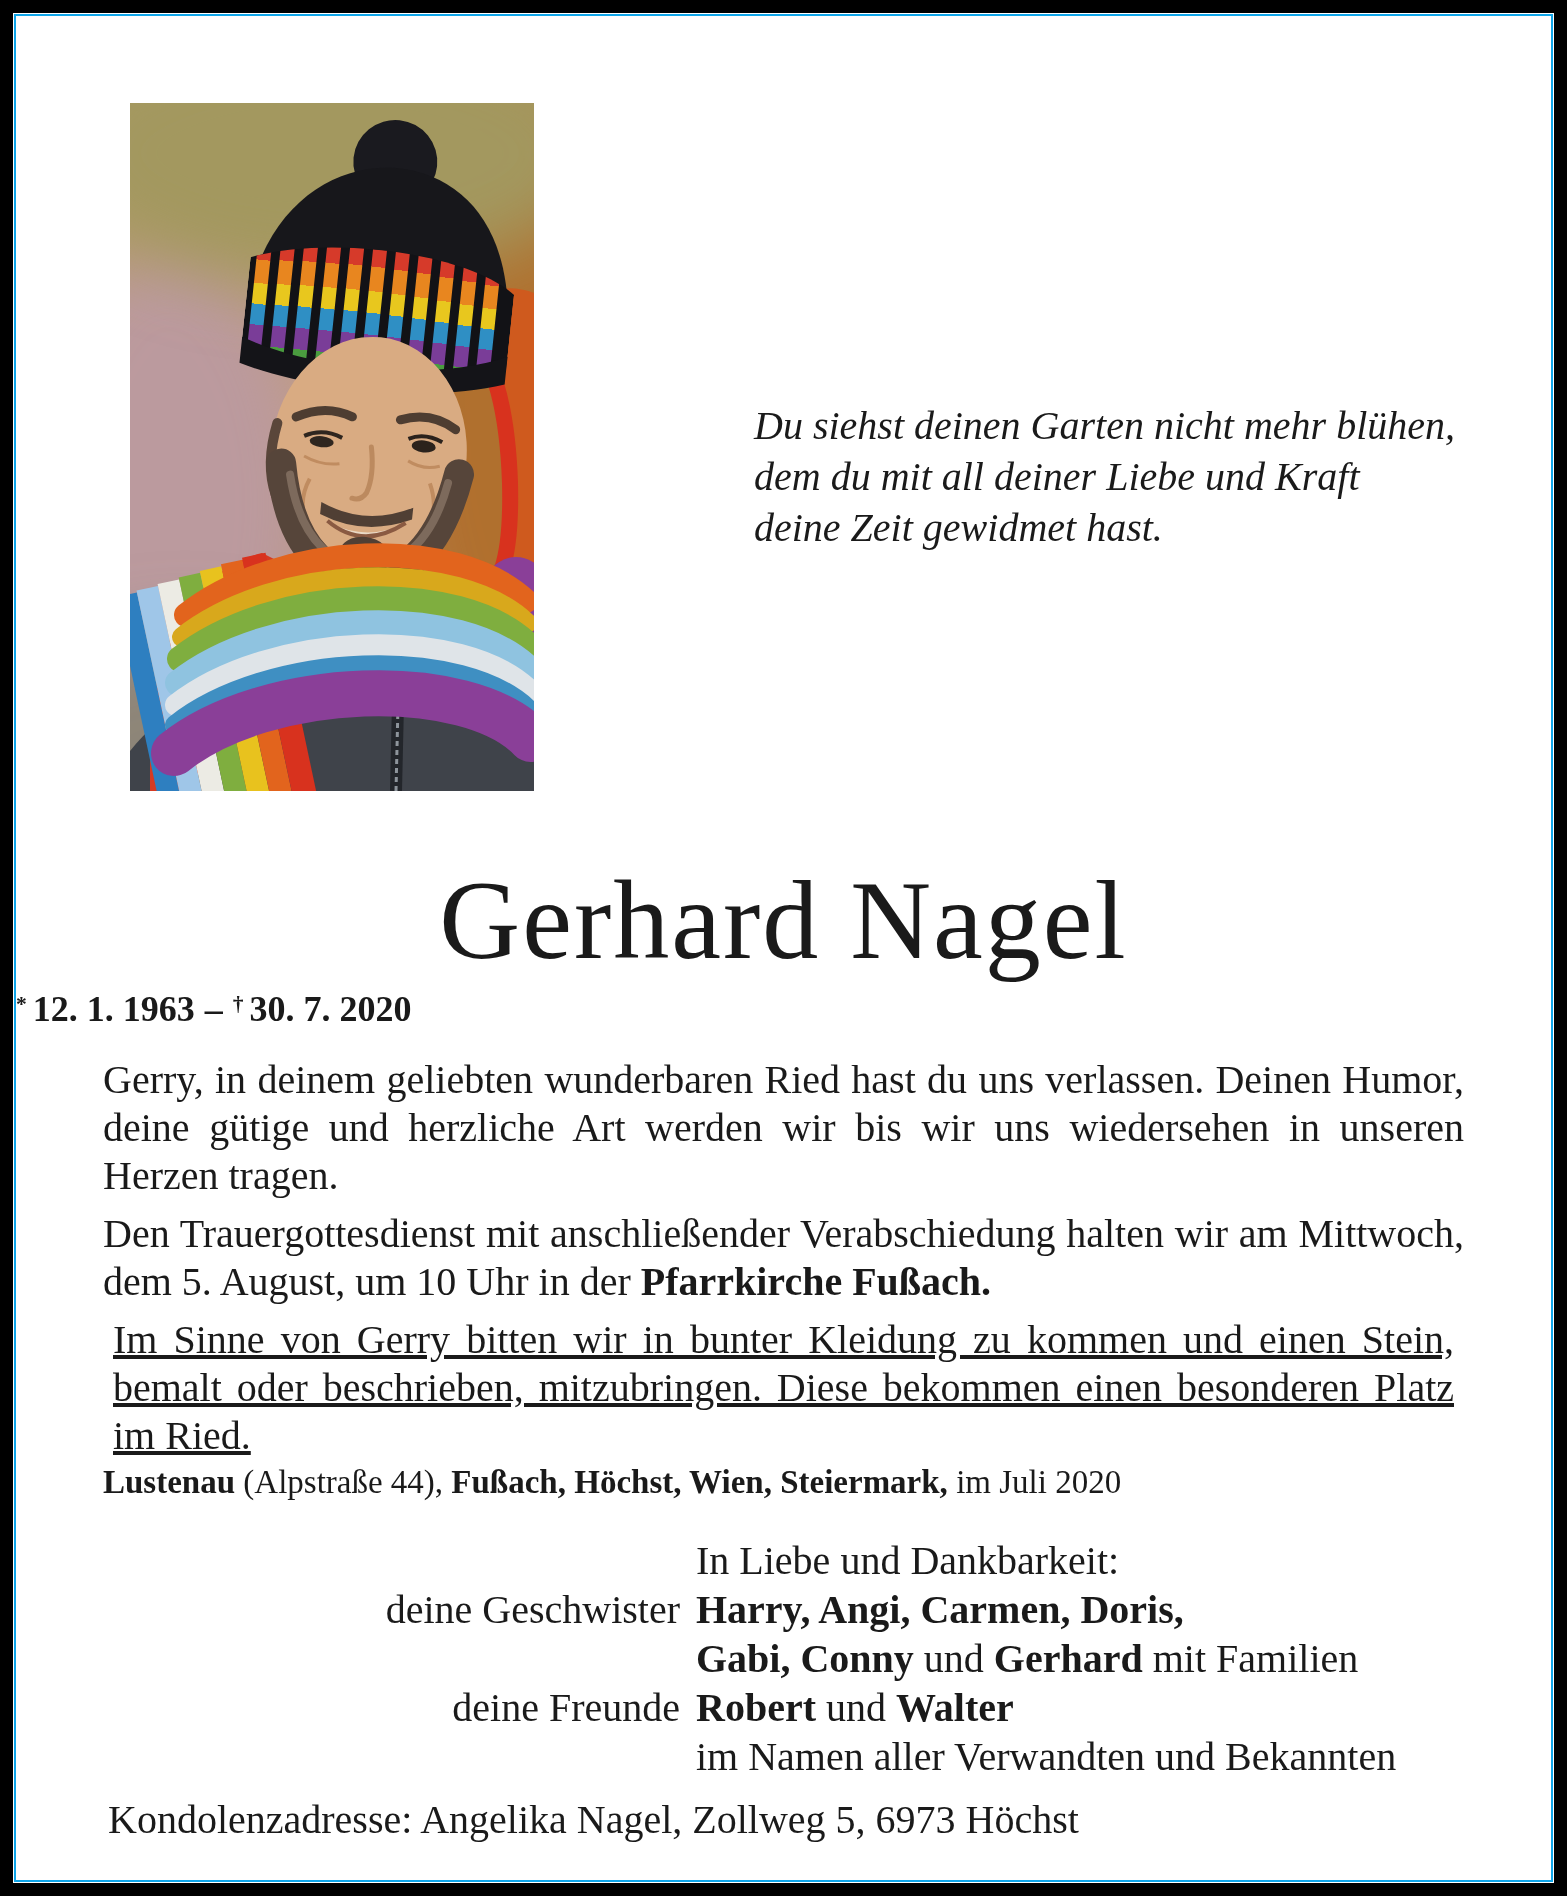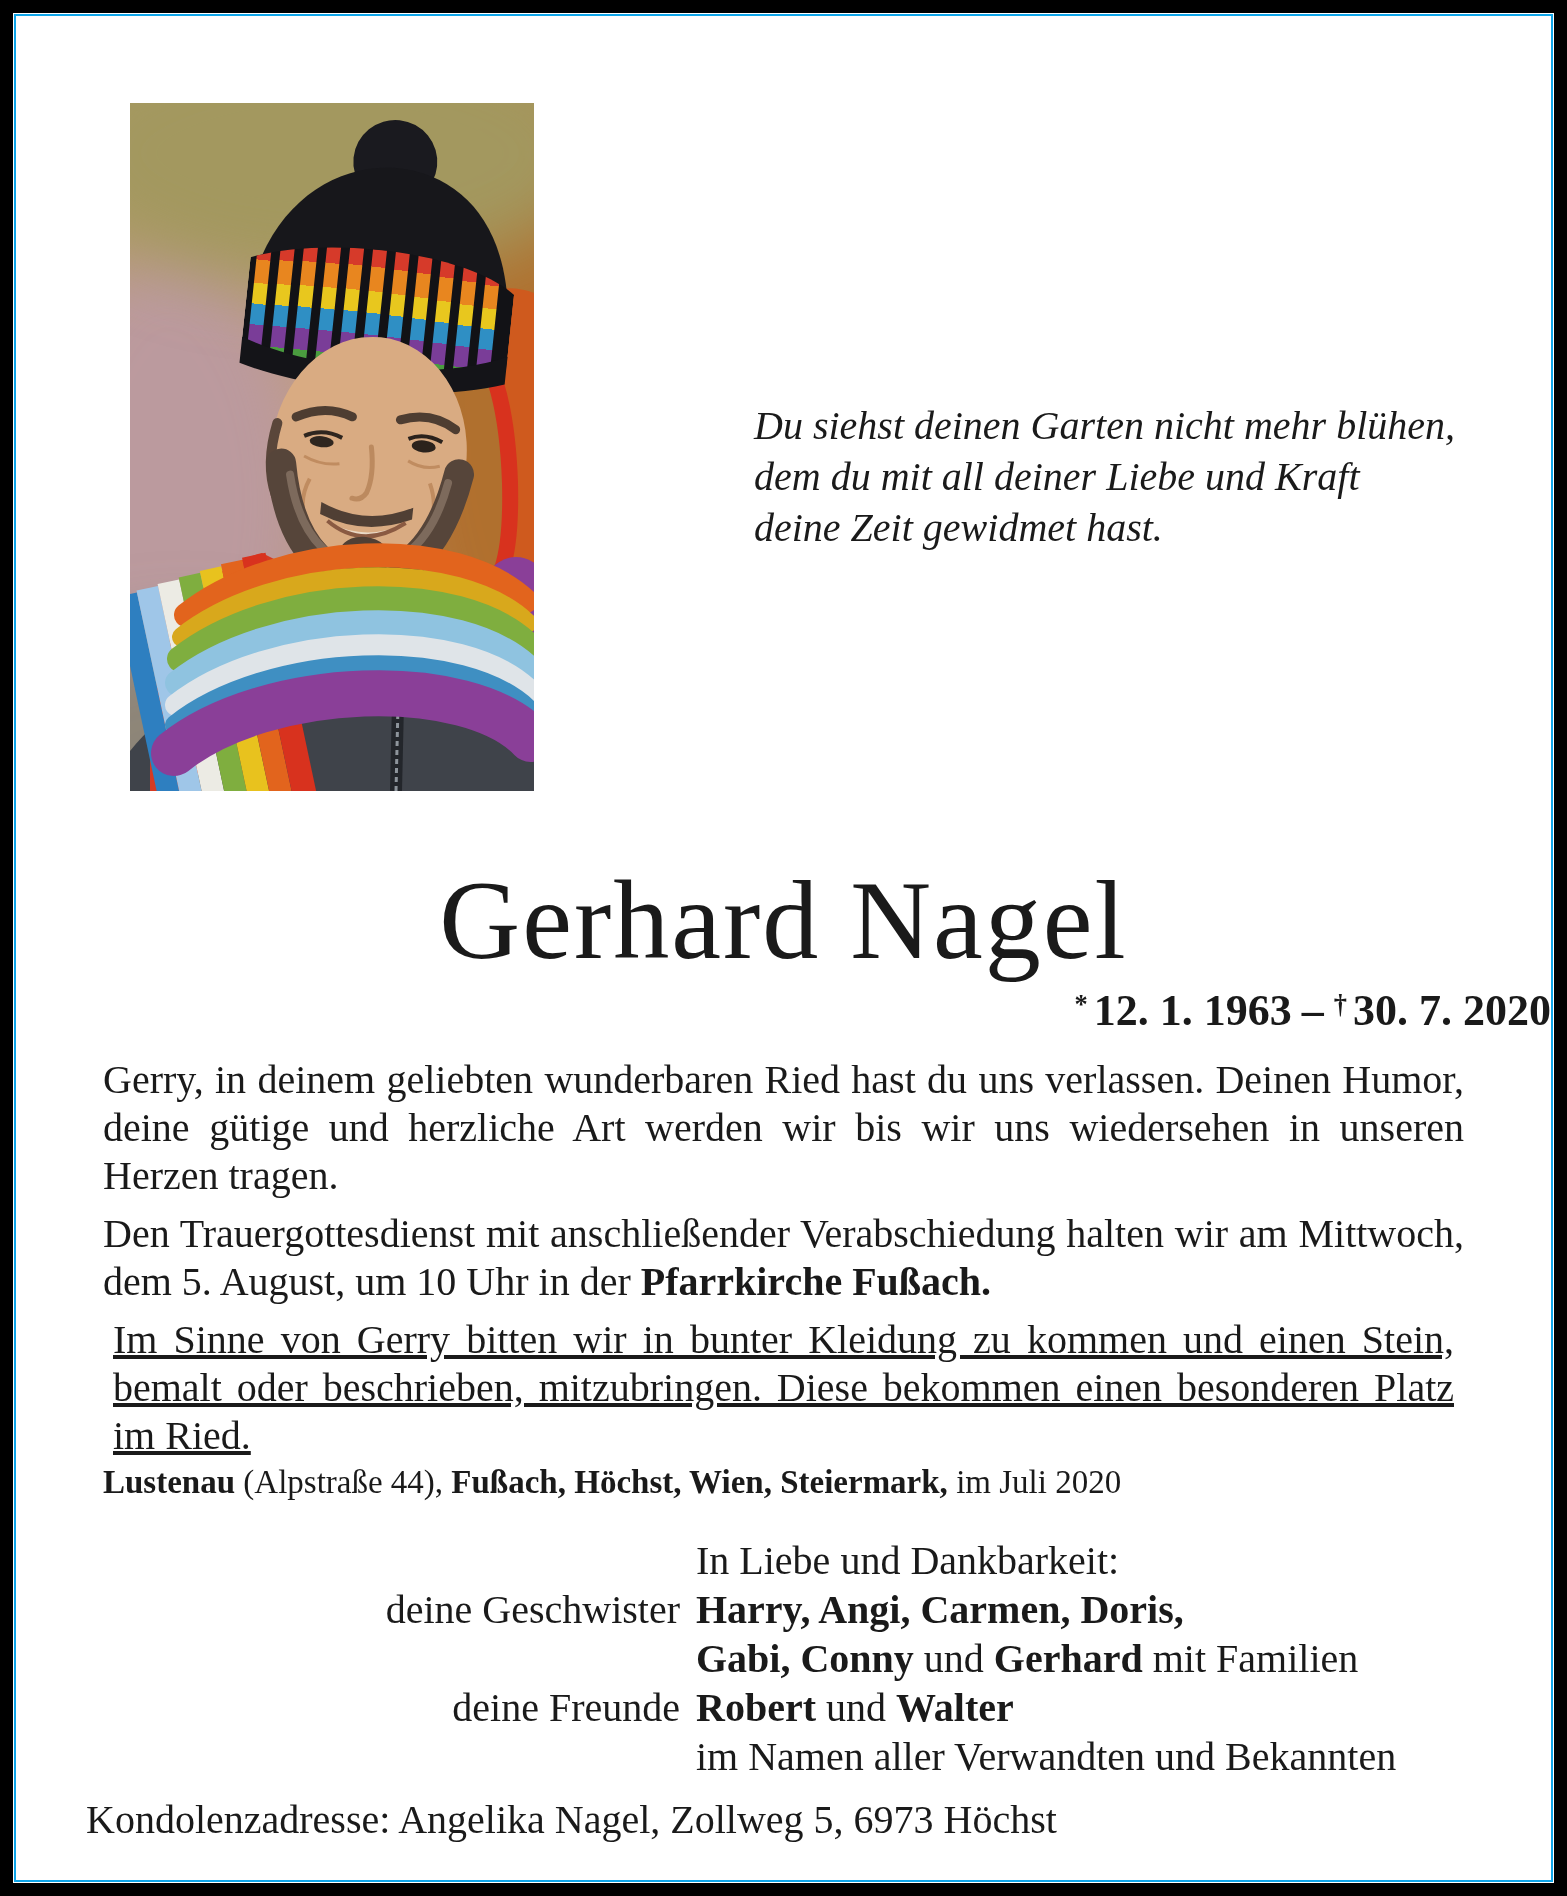--- a/index.html
+++ b/index.html
@@ -18,37 +18,37 @@
     box-shadow:0 0 0 1px #fff;
   }
   .abs{position:absolute;}
   
   .photo{left:114px;top:87px;width:404px;height:688px;overflow:hidden;}
   .photo svg{display:block;}
   
   .quote{left:738px;top:384px;font-style:italic;font-size:40px;line-height:51px;white-space:nowrap;}
   
   .name{left:0;top:846px;width:100%;text-align:center;font-size:112px;line-height:116px;letter-spacing:2px;}
-  .dates{left:0;top:962px;width:100%;text-align:right;font-size:44px;line-height:52px;font-weight:bold;}
+  .dates{left:0;top:962px;width:100%;text-align:left;font-size:36px;line-height:52px;font-weight:bold;}
   .dates .sym{font-size:0.6em;vertical-align:0.45em;padding-right:6px;}
   .dates .sep{padding:0 10px;}
   
   .bodytext{left:87px;top:1040px;width:1361px;font-size:40px;line-height:48px;text-align:justify;}
   .bodytext p{margin:0 0 10px 0;}
   .bodytext p:last-child{margin:10px;text-decoration:underline;}
   b{font-weight:bold;}
   
   .loc{left:87px;top:1442px;width:1361px;font-size:33px;line-height:48px;white-space:nowrap;}
   
   .closing{left:87px;top:1520px;width:1361px;font-size:40px;line-height:49px;}
   .crow{display:flex;}
   .clabel{width:593px;text-align:right;padding-right:16px;box-sizing:border-box;flex:none;}
   .cvalue{flex:1;}
   
-  .kond{left:70px;top:1780px;width:1361px;font-size:40px;line-height:48px;white-space:nowrap;}
+  .kond{left:92px;top:1780px;width:1361px;font-size:40px;line-height:48px;white-space:nowrap;}
 </style>
 </head>
 <body>
 
 <div class="sheet">
 
   <div class="abs photo">
     <svg viewBox="0 0 404 688" width="404" height="688">
       <defs>
         <filter id="b40" x="-60%" y="-60%" width="220%" height="220%">

